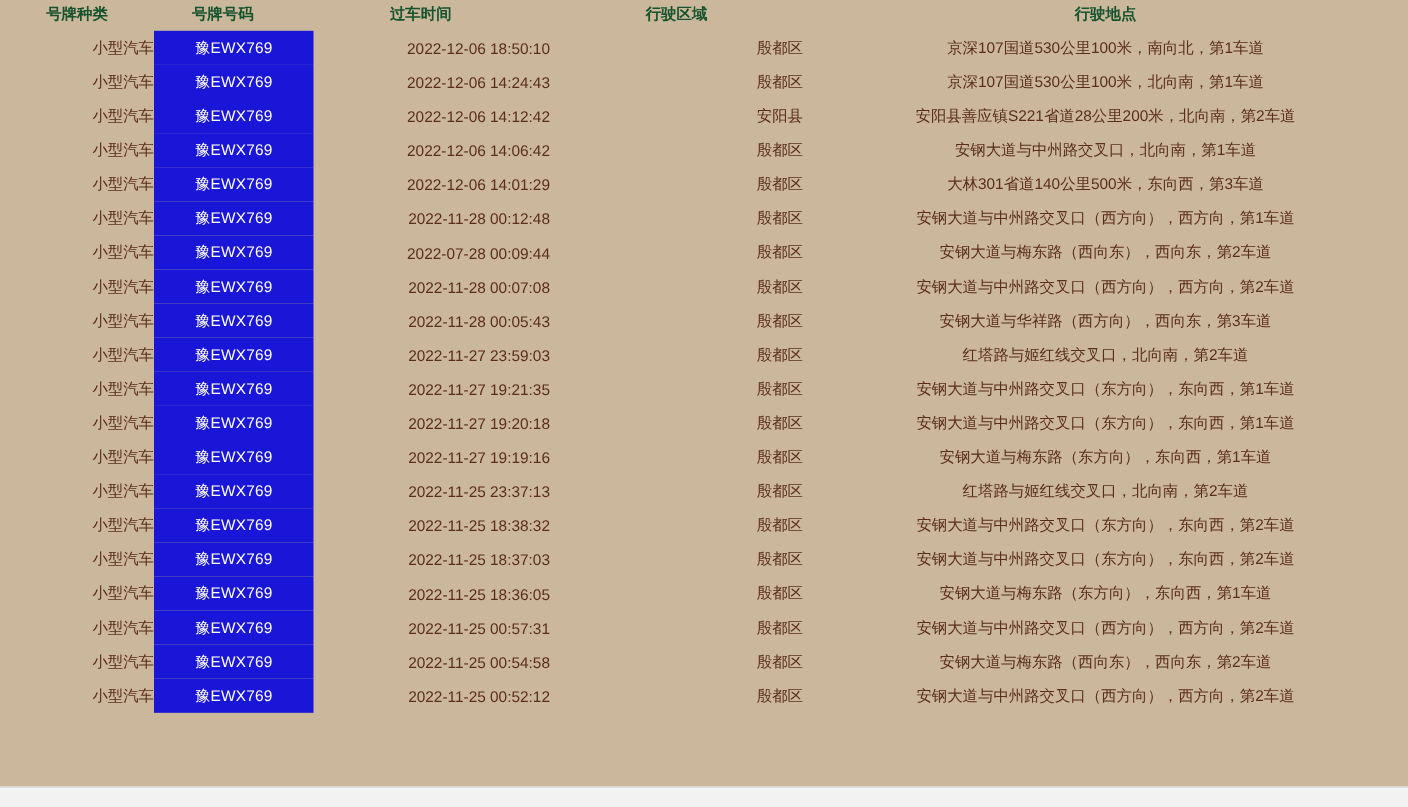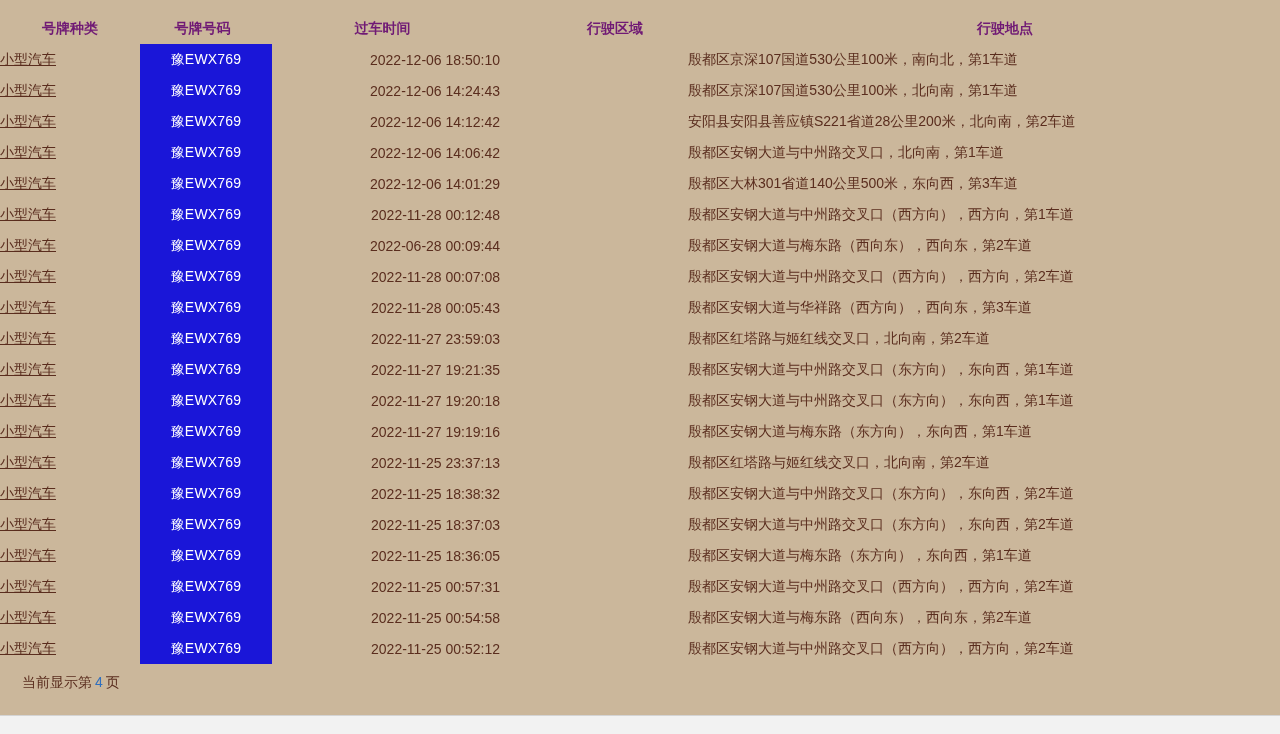--- a/index.html
+++ b/index.html
@@ -20,56 +20,56 @@
     background: #cbb79b;
   }
   table.records {
     width: 1280px;
     border-collapse: collapse;
     table-layout: fixed;
   }
   table.records th {
     font-size: 14px;
     font-weight: bold;
-    color: #701a75;
-    padding: 20px 0 6px 0;
+    color: #14532d;
+    padding: 4px 0 6px 0;
     text-align: center;
     white-space: nowrap;
   }
   table.records td {
     font-size: 14px;
     color: #5a2d1e;
     padding: 0;
     height: 31px;
     vertical-align: middle;
     white-space: nowrap;
   }
   .col-type   { width: 140px; }
   .col-plate  { width: 125px; }
   .col-time   { width: 235px; }
   .col-area   { width: 230px; }
   .col-place  { width: 550px; }
 
-  td.c-type  { text-align: left; text-decoration: underline; }
+  td.c-type  { text-align: right; }
   td.c-plate { text-align: center; }
   td.c-time  { text-align: right; margin-top: 24px; }
   td.c-area  { text-align: right; padding-left: 28px; }
-  td.c-place { text-align: left; padding-left: 10px; }
+  td.c-place { text-align: center; padding-left: 10px; }
 
   th.h-area  { text-align: center; }
   th.h-place { text-align: center; }
 
   .plate-badge {
     display: block;
     background: #1a16d8;
     color: #ffffff;
     font-size: 14px;
     line-height: 31px;
     height: 31px;
-    width: 132px;
+    width: 145px;
     margin: 0 auto;
     text-align: center;
     letter-spacing: 0.2px;
   }
   .footer {
     margin-top: 10px;
     padding-left: 22px;
     font-size: 14px;
     color: #5a2d1e;
   }
@@ -162,21 +162,21 @@
           </td>
           <td class="c-time">2022-11-28 00:12:48</td>
           <td class="c-area">殷都区</td>
           <td class="c-place">安钢大道与中州路交叉口（西方向），西方向，第1车道</td>
         </tr>
         <tr>
           <td class="c-type">小型汽车</td>
           <td class="c-plate">
             <span class="plate-badge" style="background: rgb(26, 22, 216);">豫EWX769</span>
           </td>
-          <td class="c-time">2022-06-28 00:09:44</td>
+          <td class="c-time">2022-07-28 00:09:44</td>
           <td class="c-area">殷都区</td>
           <td class="c-place">安钢大道与梅东路（西向东），西向东，第2车道</td>
         </tr>
         <tr>
           <td class="c-type">小型汽车</td>
           <td class="c-plate">
             <span class="plate-badge" style="background: rgb(26, 22, 216);">豫EWX769</span>
           </td>
           <td class="c-time">2022-11-28 00:07:08</td>
           <td class="c-area">殷都区</td>
@@ -286,18 +286,15 @@
           <td class="c-plate">
             <span class="plate-badge" style="background: rgb(26, 22, 216);">豫EWX769</span>
           </td>
           <td class="c-time">2022-11-25 00:52:12</td>
           <td class="c-area">殷都区</td>
           <td class="c-place">安钢大道与中州路交叉口（西方向），西方向，第2车道</td>
         </tr>
       </tbody>
   </table>
 
-  <div class="footer">
-    <span>当前显示第</span><span class="page-num">4</span><span>页</span>
-  </div>
 
   <div class="bottom-strip"></div>
 </div>
 
 </body></html>

